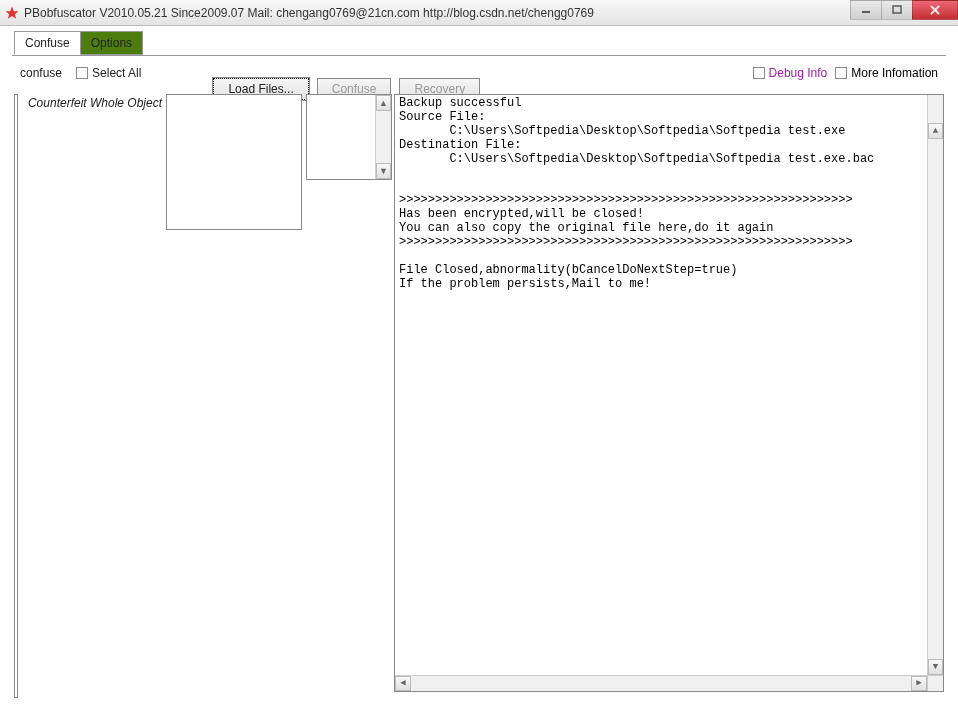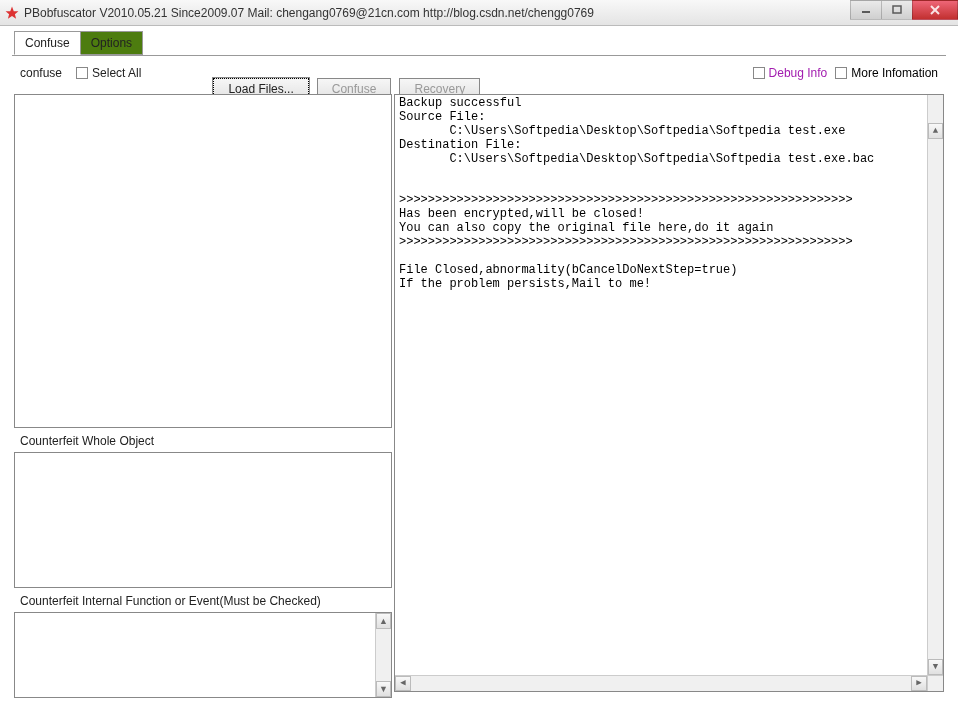--- a/index.html
+++ b/index.html
@@ -112,21 +112,22 @@
 .spacer { flex: 1; }
 
 .content-row {
   position: absolute;
   top: 36px; bottom: 0; left: 0; right: 0;
   display: flex;
 }
 .left-col {
   width: 382px;
   display: flex;
-  flex-direction: column;
+  flex-direction: row;
+  font-style: italic;
 }
 .panel {
   border: 1px solid #888;
   background: #fff;
   margin: 2px 2px 2px 2px;
   position: relative;
 }
 .panel-listbox-top {
   flex: 1 1 auto;
   min-height: 275px;
@@ -240,21 +241,20 @@
     </div>
 
     <div class="content-row">
 
       <div class="left-col">
         <div class="panel panel-listbox-top"></div>
 
         <div class="panel-label">Counterfeit Whole Object</div>
         <div class="panel panel-mid"></div>
 
-        <div class="panel-label">Counterfeit Internal Function or Event(Must be Checked)</div>
         <div class="panel panel-bot">
           <div class="scroll-v">
             <div class="sb-btn">▲</div>
             <div class="sb-track"></div>
             <div class="sb-btn sb-bot">▼</div>
           </div>
         </div>
       </div>
 
       <div class="right-col">

